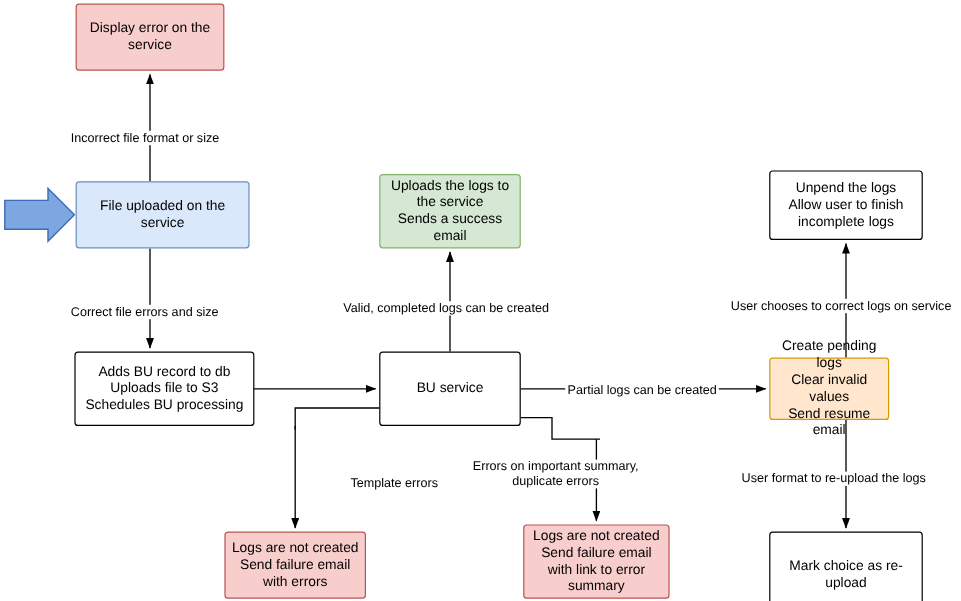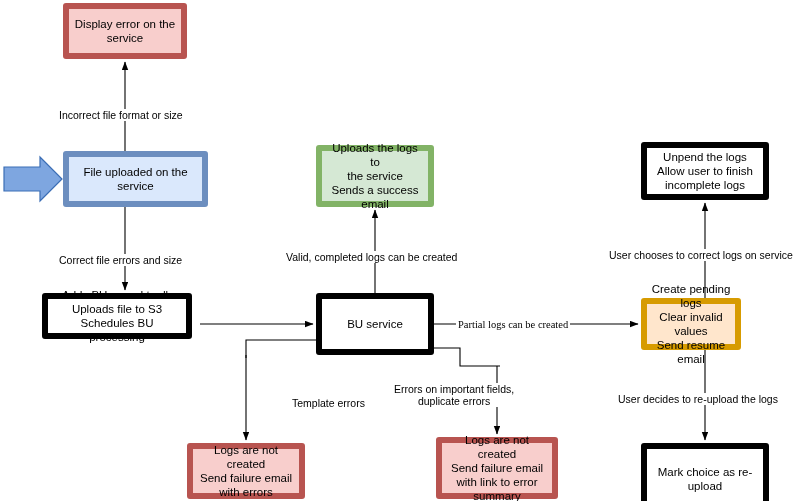--- a/index.html
+++ b/index.html
@@ -11,21 +11,21 @@
     position: relative;
     width: 801px;
     height: 501px;
     background: #ffffff;
     font-family: "Liberation Sans", sans-serif;
     overflow: hidden;
   }
   .node {
     position: absolute;
     box-sizing: border-box;
-    border: 6px solid #000000;
+    border: 1px solid #000000;
     border-radius: 3px;
     display: flex;
     align-items: center;
     justify-content: center;
     text-align: center;
     font-size: 11.5px;
     line-height: 14px;
     color: #000000;
     padding: 2px 4px;
     white-space: pre-line;
@@ -100,21 +100,21 @@
 incomplete logs</span>
   </div>
 
   <div class="node" style="left:316px; top:145px; width:118px; height:62px; background:#d5e8d4; border-color:#82b366;">
     <span>Uploads the logs to
 the service
 Sends a success
 email</span>
   </div>
 
-  <div class="node" style="left:42px; top:293px; width:150px; height:46px; background:#ffffff; border-color:#000000;">
+  <div class="node" style="left:62px; top:293px; width:150px; height:62px; background:#ffffff; border-color:#000000;">
     <span>Adds BU record to db
 Uploads file to S3
 Schedules BU processing</span>
   </div>
 
   <div class="node" style="left:316px; top:293px; width:118px; height:62px; background:#ffffff; border-color:#000000;">
     <span>BU service</span>
   </div>
 
   <div class="node" style="left:641px; top:298px; width:100px; height:52px; background:#ffe6cc; border-color:#d79b00;">
@@ -142,22 +142,22 @@
   </div>
 
   <div class="edge-label" style="left:57px; top:109px;">Incorrect file format or size</div>
 
   <div class="edge-label" style="left:57px; top:254px;">Correct file errors and size</div>
 
   <div class="edge-label" style="left:607px; top:249px;">User chooses to correct logs on service</div>
 
   <div class="edge-label" style="left:284px; top:251px;">Valid, completed logs can be created</div>
 
-  <div class="edge-label" style="left:456px; top:319px;font-family:Liberation Serif, serif;">Partial logs can be created</div>
+  <div class="edge-label" style="left:471px; top:319px;">Partial logs can be created</div>
 
   <div class="edge-label" style="left:290px; top:397px;">Template errors</div>
 
-  <div class="edge-label" style="left:392px; top:383px; text-align:center;">Errors on important fields,
+  <div class="edge-label" style="left:392px; top:383px; text-align:center;">Errors on important summary,
 duplicate errors</div>
 
-  <div class="edge-label" style="left:616px; top:393px;">User decides to re-upload the logs</div>
+  <div class="edge-label" style="left:616px; top:393px;">User format to re-upload the logs</div>
 
 </div>
 
 </body></html>

